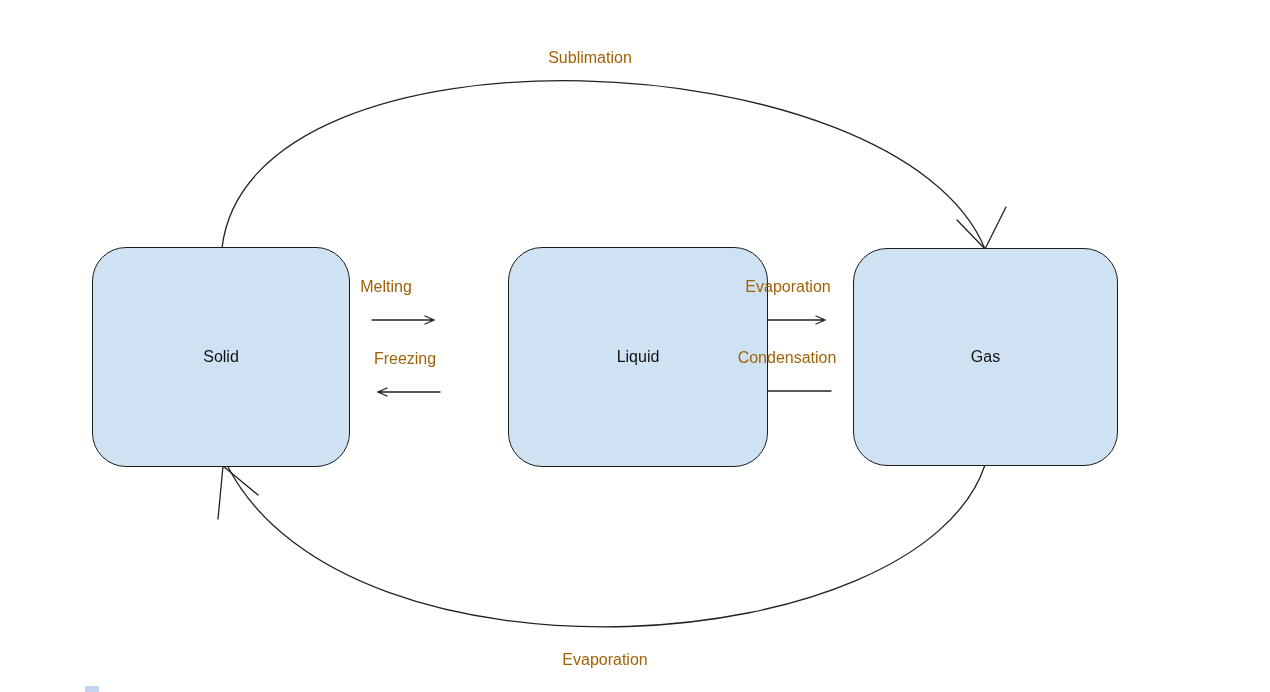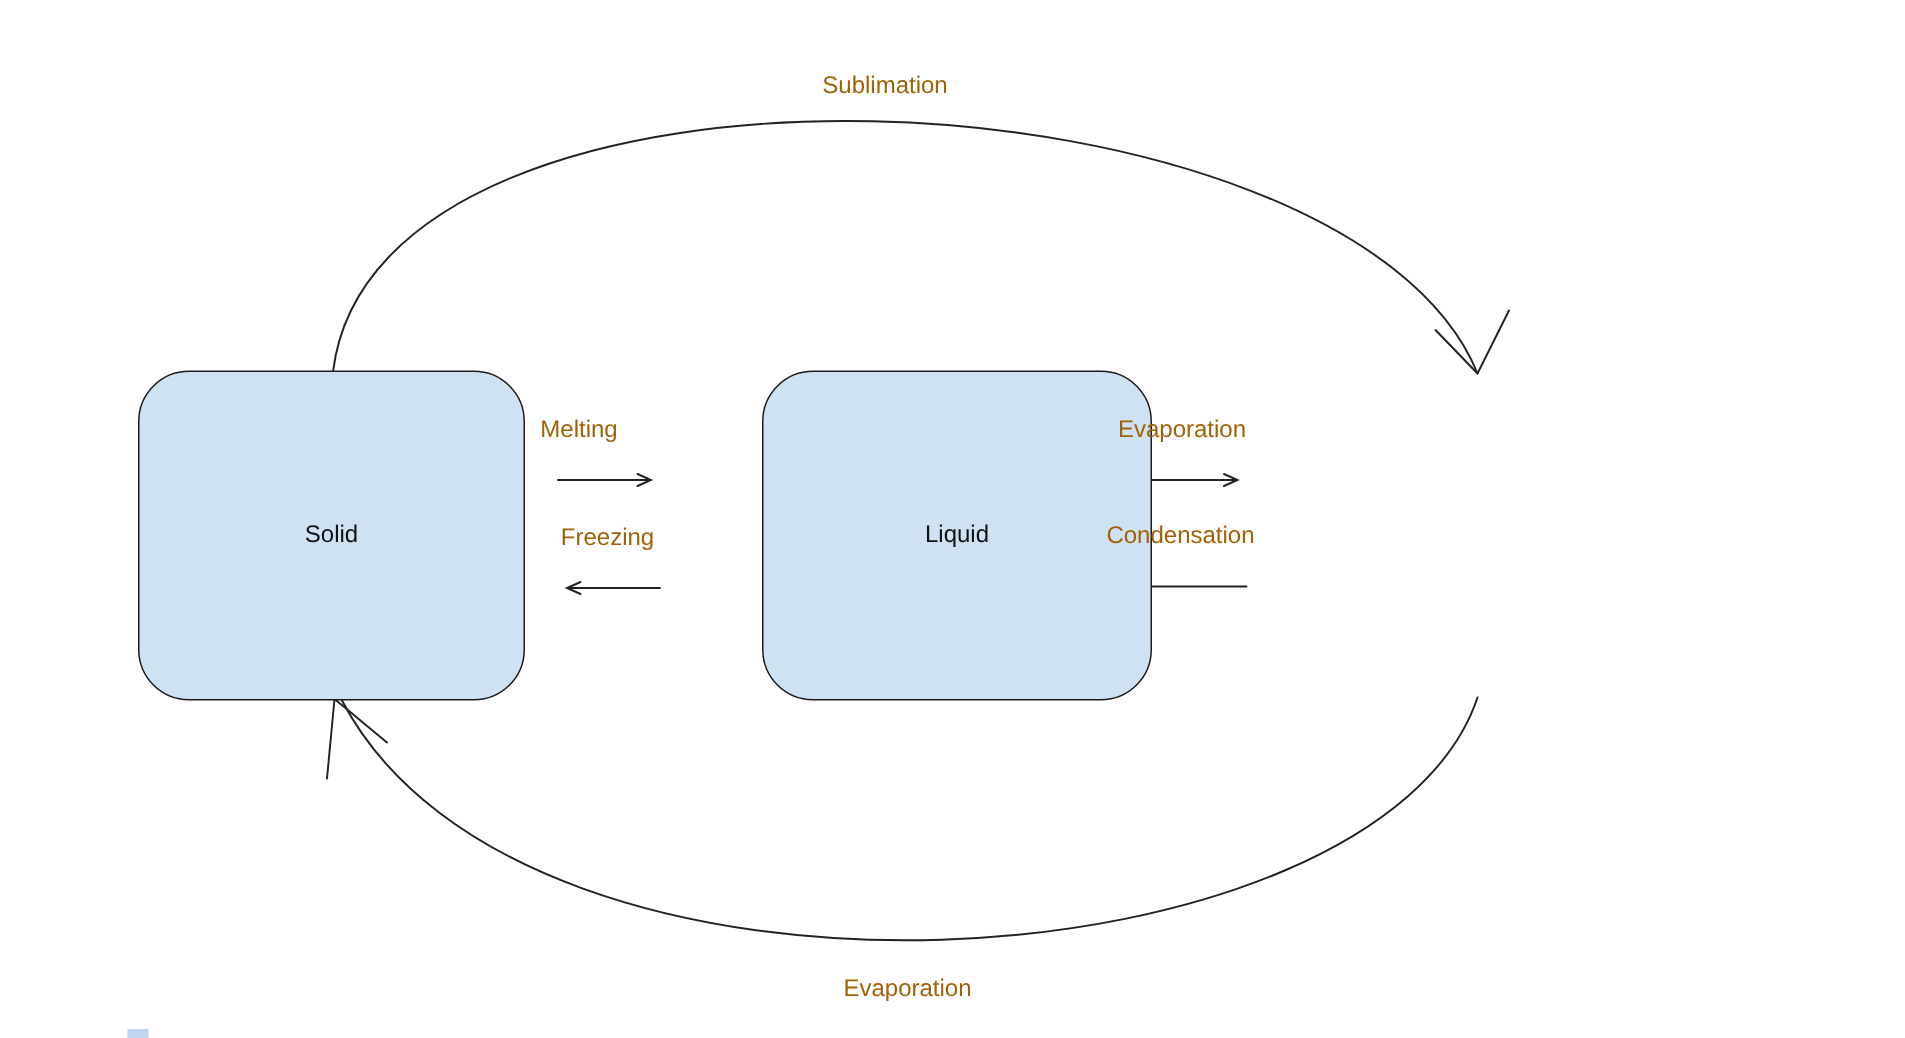--- a/index.html
+++ b/index.html
@@ -74,20 +74,23 @@
 
     <path d="M 831 391 L 758 391 M 766 387 L 757 391 L 766 395"></path>
   </svg>
 
   <div class="node node-solid">
     <span>Solid</span>
   </div>
   <div class="node node-liquid">
     <span>Liquid</span>
   </div>
+  <div class="node node-gas">
+    <span>Gas</span>
+  </div>
 
   <div class="edge-label lbl-melting">Melting</div>
   <div class="edge-label lbl-freezing">Freezing</div>
   <div class="edge-label lbl-evaporation">Evaporation</div>
   <div class="edge-label lbl-condensation">Condensation</div>
   <div class="edge-label lbl-sublimation">Sublimation</div>
   <div class="edge-label lbl-deposition">Evaporation</div>
 
   <div class="corner-artifact"></div>
 

